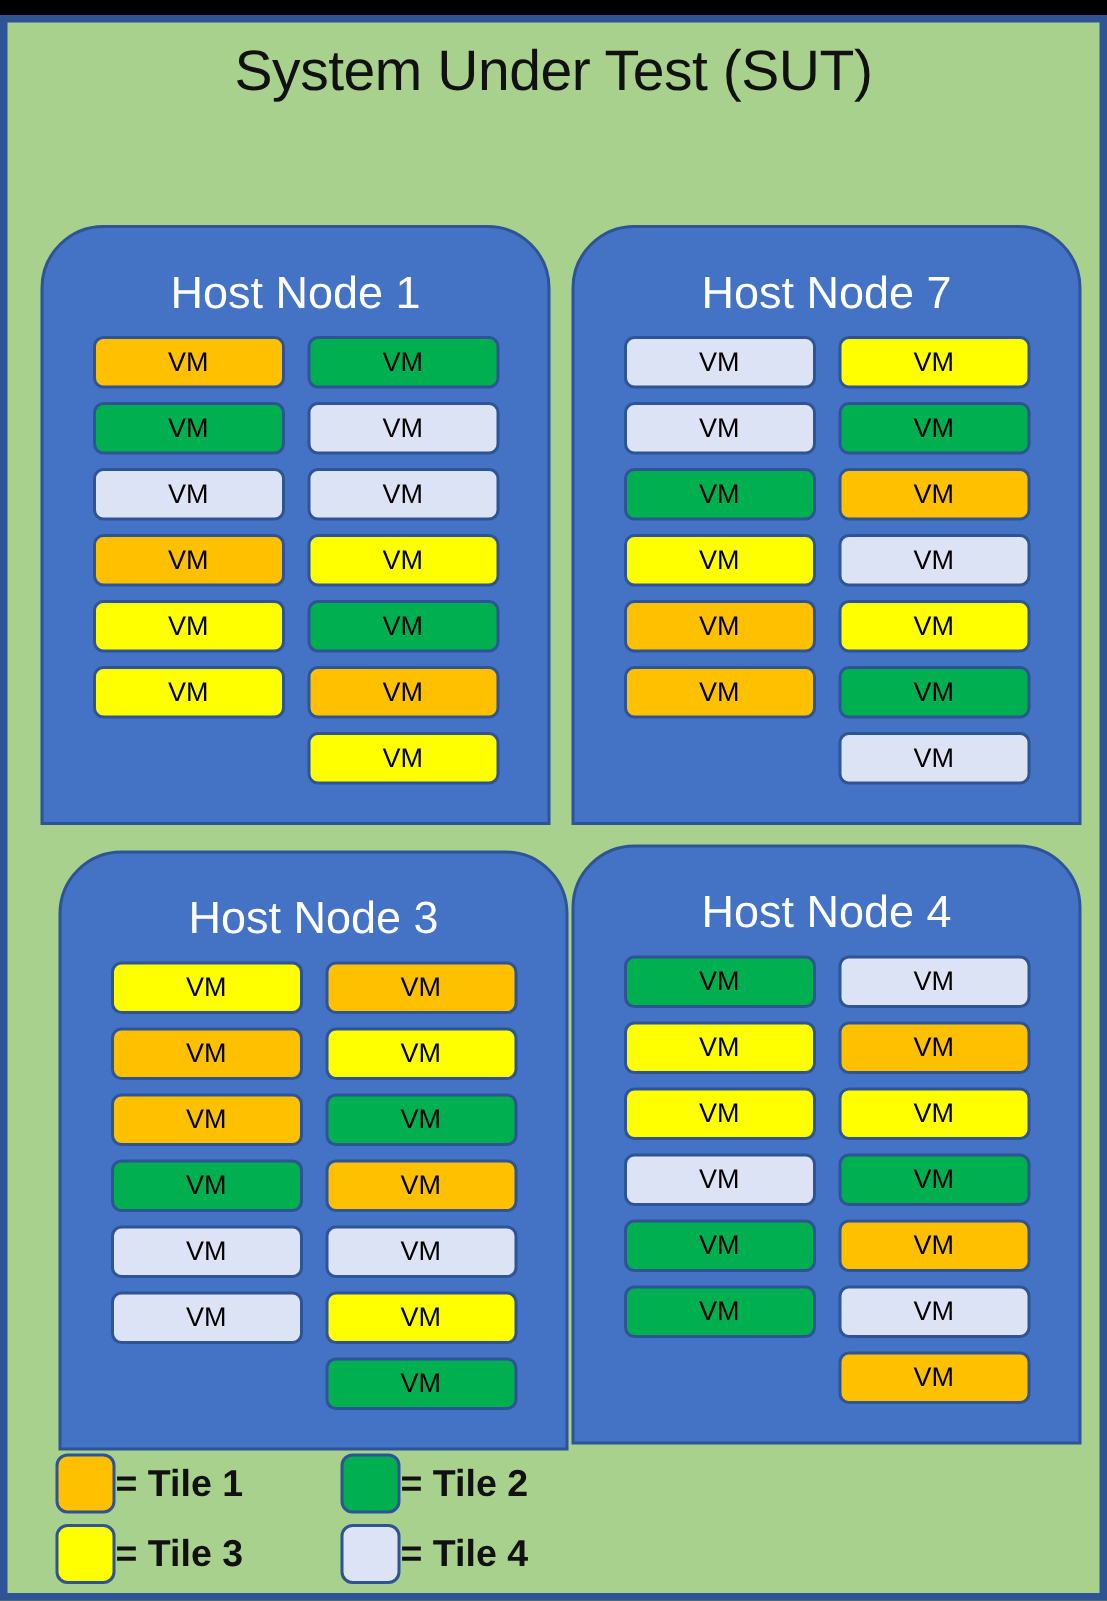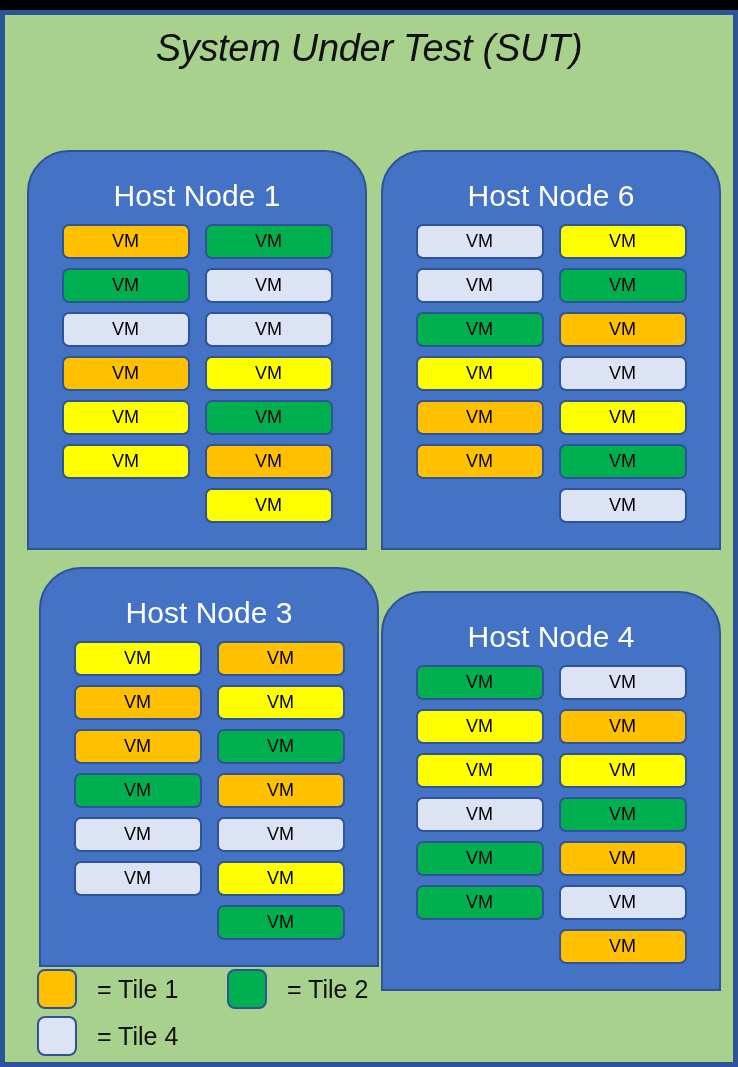--- a/index.html
+++ b/index.html
@@ -32,21 +32,20 @@
     left: 0;
     top: 10px;
     width: 728px;
     text-align: center;
   }
   #slide-title {
     font-size: 38px;
     line-height: 46px;
     color: #111111;
     letter-spacing: -0.3px;
-    font-style: italic;
   }
   #slide-subtitle {
     font-size: 21px;
     line-height: 28px;
     color: #111111;
     margin-top: 2px;
   }
 
   
   #node-grid {
@@ -62,21 +61,21 @@
     position: absolute;
     box-sizing: border-box;
     background: #4472C4;
     border: 2px solid #2E5496;
     border-radius: 42px 42px 0 0;
     overflow: hidden;
   }
   .host-node.node-0 { left: 22px;  top: 135px; width: 340px; height: 400px; }
   .host-node.node-1 { left: 376px; top: 135px; width: 340px; height: 400px; }
   .host-node.node-2 { left: 22px;  top: 552px; width: 340px; height: 400px; margin-left: 12px; }
-  .host-node.node-3 { left: 376px; top: 576px; width: 340px; height: 400px; }
+  .host-node.node-3 { left: 376px; top: 548px; width: 340px; height: 400px; }
 
   .node-title {
     position: absolute;
     left: 0;
     top: 26px;
     width: 100%;
     text-align: center;
     font-size: 30px;
     line-height: 36px;
     color: #FFFFFF;
@@ -121,21 +120,22 @@
     top: 950px;
     width: 400px;
     display: grid;
     grid-template-columns: 190px 190px;
     grid-auto-rows: 47px;
     align-items: center;
   }
   .legend-entry {
     display: flex;
     align-items: center;
-    gap: 20px;
+    gap: 0;
+    font-weight: bold;
   }
   .legend-swatch {
     box-sizing: border-box;
     width: 40px;
     height: 40px;
     border: 2px solid #2E5496;
     border-radius: 8px;
     flex: 0 0 auto;
   }
   .legend-swatch.tile1 { background: #FFC000; }
@@ -175,21 +175,21 @@
             <div class="vm-box tile4">VM</div>
             <div class="vm-box tile4">VM</div>
             <div class="vm-box tile3">VM</div>
             <div class="vm-box tile2">VM</div>
             <div class="vm-box tile1">VM</div>
             <div class="vm-box tile3">VM</div>
           </div>
         </div>
       </div>
       <div class="host-node node-1">
-        <div class="node-title">Host Node 6</div>
+        <div class="node-title">Host Node 7</div>
         <div class="vm-columns">
           <div class="vm-column">
             <div class="vm-box tile4">VM</div>
             <div class="vm-box tile4">VM</div>
             <div class="vm-box tile2">VM</div>
             <div class="vm-box tile3">VM</div>
             <div class="vm-box tile1">VM</div>
             <div class="vm-box tile1">VM</div>
           </div>
           <div class="vm-column">
@@ -252,18 +252,22 @@
   <div id="legend">
       <div class="legend-entry">
         <div class="legend-swatch tile1"></div>
         <div class="legend-label">= Tile 1</div>
       </div>
       <div class="legend-entry">
         <div class="legend-swatch tile2"></div>
         <div class="legend-label">= Tile 2</div>
       </div>
       <div class="legend-entry">
+        <div class="legend-swatch tile3"></div>
+        <div class="legend-label">= Tile 3</div>
+      </div>
+      <div class="legend-entry">
         <div class="legend-swatch tile4"></div>
         <div class="legend-label">= Tile 4</div>
       </div>
     </div>
 
 </div>
 
 </body></html>

